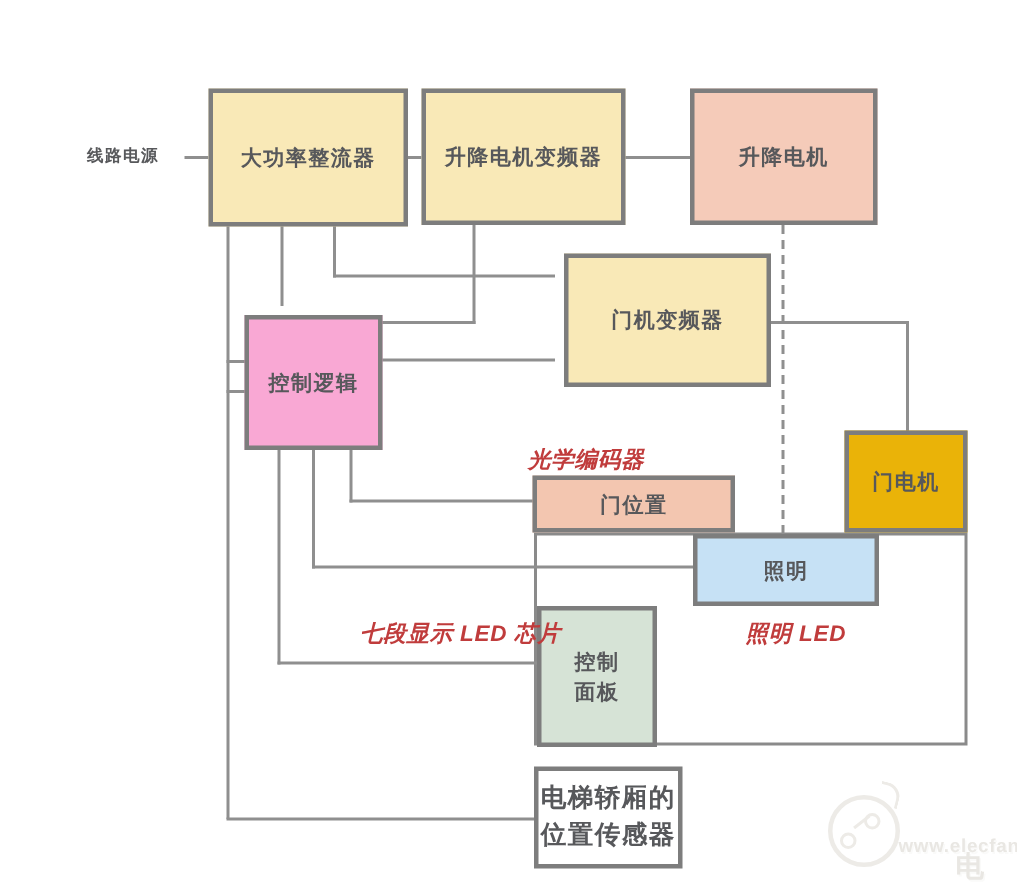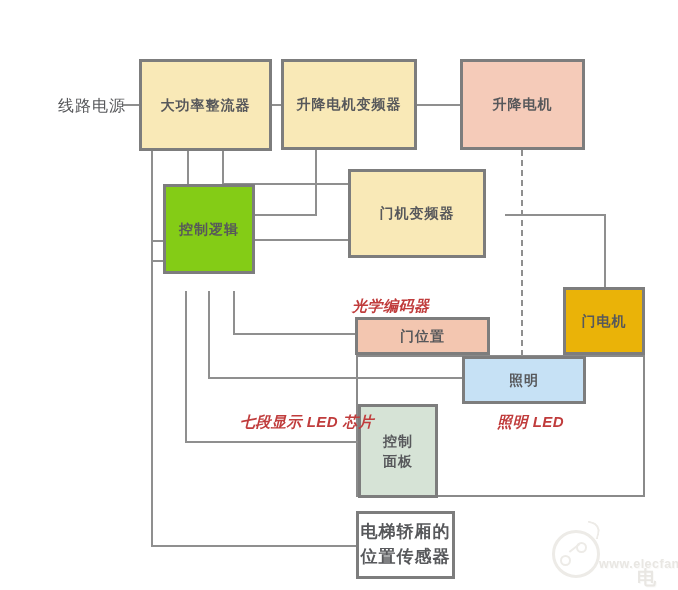--- a/index.html
+++ b/index.html
@@ -8,28 +8,28 @@
     font-family:"Liberation Sans","DejaVu Sans",sans-serif;
   }
   .box{
     position:absolute;box-sizing:border-box;border:3px solid #7d7d7d;background:#fff;
     display:flex;flex-direction:column;align-items:center;justify-content:center;
     font-weight:bold;font-size:14px;color:#57585b;letter-spacing:1px;line-height:1.45;
     z-index:3;text-align:center;
   }
   .line{position:absolute;background:#8f8f8f;z-index:2;}
   .dashedline{position:absolute;width:0;border-left:2px dashed #8f8f8f;z-index:2;background:none;}
-  .freelabel{position:absolute;font-weight:normal;font-size:16px;color:#57585b;letter-spacing:1px;z-index:3;}
+  .freelabel{position:absolute;font-weight:bold;font-size:11px;color:#57585b;letter-spacing:1px;z-index:3;}
   .redlabel{position:absolute;font-style:italic;font-weight:bold;font-size:15px;color:#c03c3c;letter-spacing:0.5px;z-index:3;white-space:nowrap;}
   
   #b-hp{left:139px;top:59px;width:133px;height:92px;background:#f9e9b7;}
   #b-liftinv{left:281px;top:59px;width:136px;height:91px;background:#f9e9b7;}
   #b-liftmotor{left:460px;top:59px;width:125px;height:91px;background:#f5cbb9;}
-  #b-doorinv{left:348px;top:169px;width:138px;height:89px;background:#f9e9b7;}
-  #b-logic{left:163px;top:184px;width:92px;height:90px;background:#84cc16;}
+  #b-doorinv{left:376px;top:169px;width:138px;height:89px;background:#f9e9b7;}
+  #b-logic{left:163px;top:210px;width:92px;height:90px;background:#f9a8d4;}
   #b-doorpos{left:355px;top:317px;width:135px;height:38px;background:#f3c6b0;}
   #b-doormotor{left:563px;top:287px;width:82px;height:68px;background:#eab308;}
   #b-lighting{left:462px;top:356px;width:124px;height:48px;background:#c6e1f5;}
   #b-panel{left:358px;top:404px;width:80px;height:94px;background:#d6e3d6;}
   #b-sensor{left:356px;top:511px;width:99px;height:68px;background:#ffffff;font-size:17px;}
   #b-enclosure{left:356px;top:355px;width:289px;height:142px;border:2px solid #8a8a8a;background:#ffffff;z-index:1;}
   
   .wm{position:absolute;z-index:1;color:#e9e7e3;}
   #wm-circle{left:552px;top:530px;width:42px;height:42px;border:3px solid #edebe7;border-radius:50%;}
   #wm-dot1{left:560px;top:555px;width:7px;height:7px;border:2.5px solid #edebe7;border-radius:50%;}

